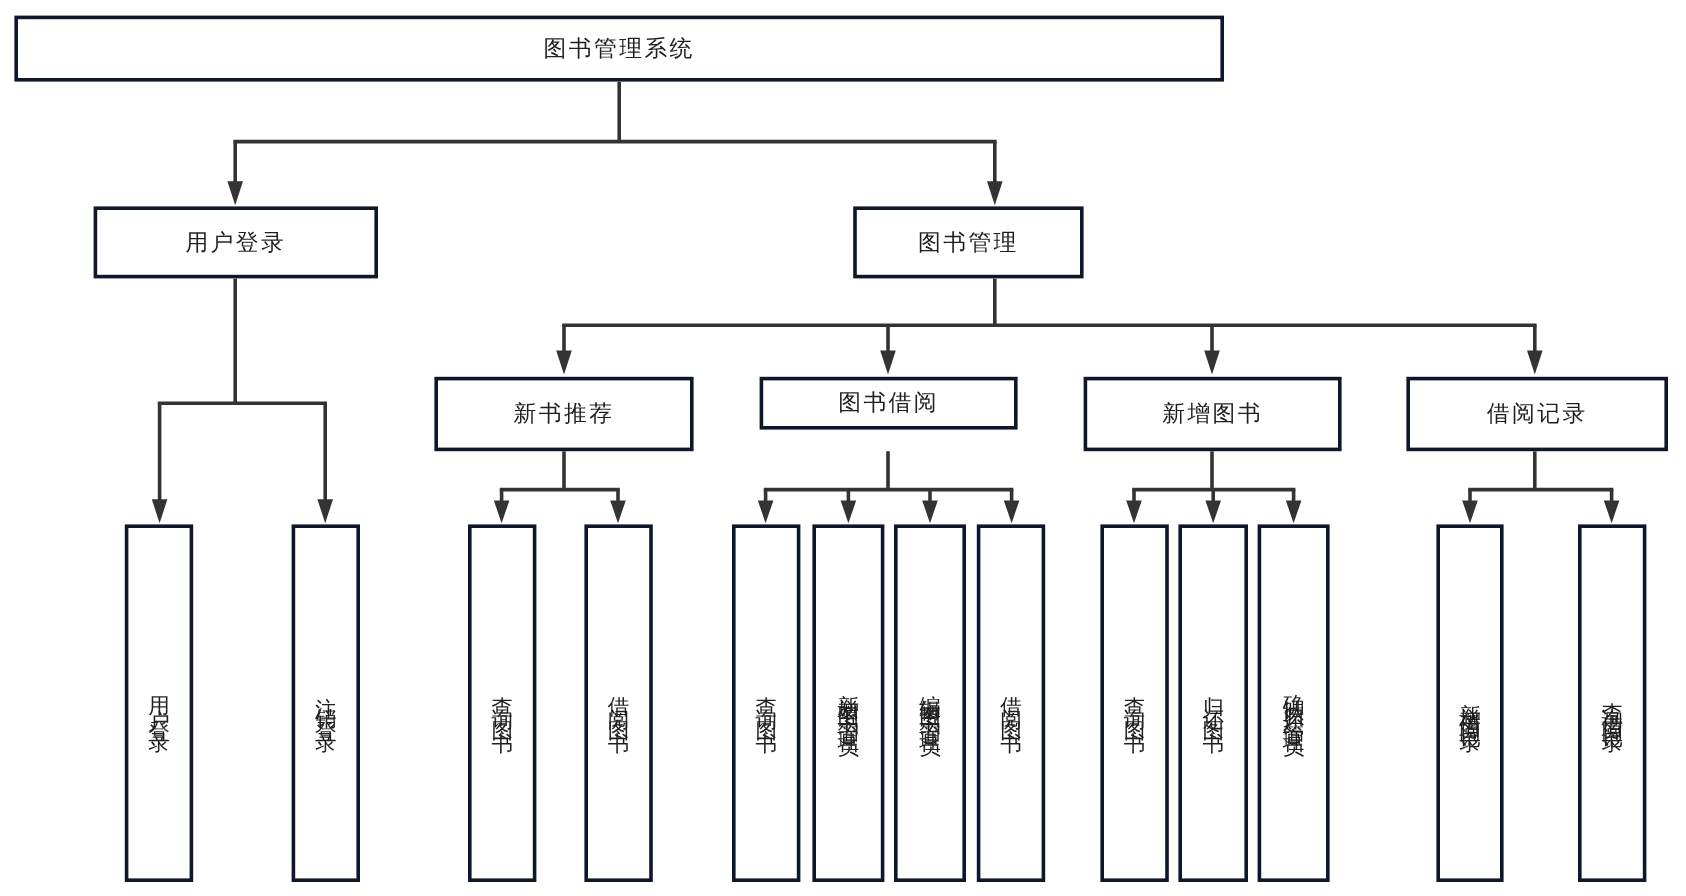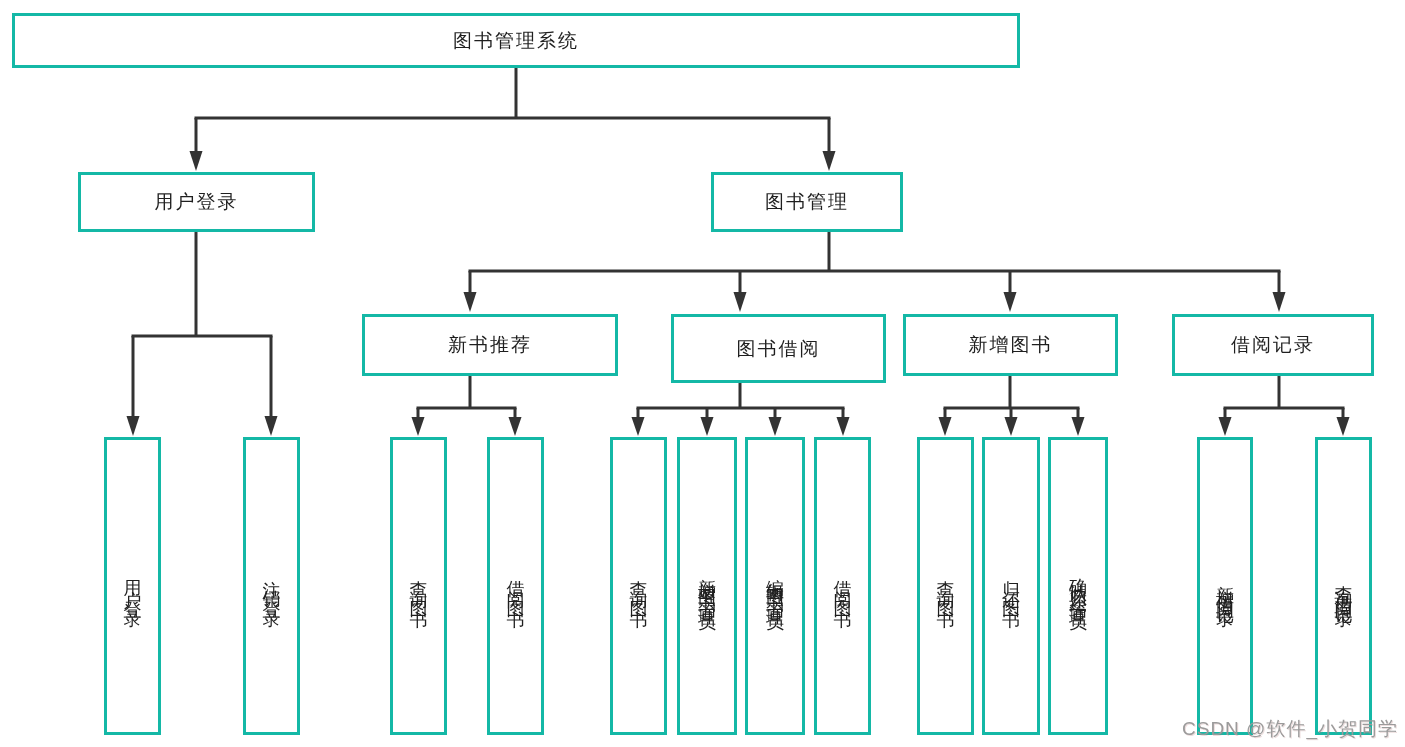--- a/index.html
+++ b/index.html
@@ -9,41 +9,41 @@
     background:#ffffff;
     font-family:"Liberation Sans","DejaVu Sans",sans-serif;
     color:#1f1f1f;
     overflow:hidden;
   }
   .connector-layer{position:absolute;left:0;top:0;width:1405px;height:747px;}
   .node{
     position:absolute;
     box-sizing:border-box;
     background:#ffffff;
-    border:3px solid #14b8a6;
+    border:3px solid #0f172a;
     display:flex;align-items:center;justify-content:center;
     text-align:center;
   }
   .node.h{font-size:19px;letter-spacing:2px;}
   .node.leaf{top:437px;height:298px;}
   .leaf-label{
     writing-mode:vertical-rl;
     font-size:18px;
     letter-spacing:10px;
     line-height:1;
   }
   .leaf-label.long{letter-spacing:5px;}
   
   #n-root{left:12px;top:13px;width:1008px;height:55px;}
   #n-user-login{left:78px;top:172px;width:237px;height:60px;}
   #n-book-mgmt{left:711px;top:172px;width:192px;height:60px;}
-  #n-new-book{left:362px;top:314px;width:256px;height:62px;}
-  #n-book-borrow{left:671px;top:314px;width:215px;height:69px;}
+  #n-new-book{left:362px;top:314px;width:216px;height:62px;}
+  #n-book-borrow{left:633px;top:314px;width:215px;height:44px;}
   #n-current-borrow{left:903px;top:314px;width:215px;height:62px;}
-  #n-borrow-records{left:1172px;top:314px;width:202px;height:62px;}
+  #n-borrow-records{left:1172px;top:314px;width:218px;height:62px;}
   
   #l-user-login{left:104px;width:57px;}
   #l-logout{left:243px;width:57px;}
   #l-nb-query{left:390px;width:57px;}
   #l-nb-borrow{left:487px;width:57px;}
   #l-bb-query{left:610px;width:57px;}
   #l-bb-add{left:677px;width:60px;}
   #l-bb-edit{left:745px;width:60px;}
   #l-bb-borrow{left:814px;width:57px;}
   #l-cb-query{left:917px;width:57px;}
@@ -189,14 +189,13 @@
     <span class="leaf-label long">确认归还（管理员）</span>
   </div>
 
   <div class="node leaf" id="l-br-add">
     <span class="leaf-label long">新增借阅记录</span>
   </div>
   <div class="node leaf" id="l-br-query">
     <span class="leaf-label long">查询借阅记录</span>
   </div>
 
-  <div class="watermark">CSDN @软件_小贺同学</div>
 </div>
 
 </body></html>

